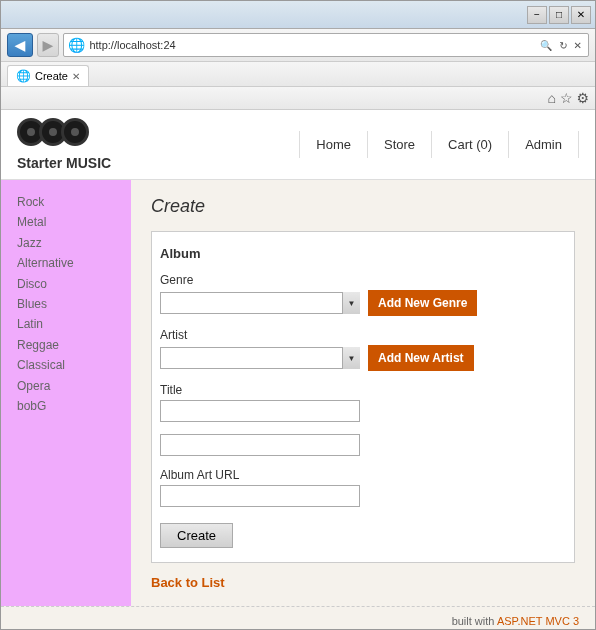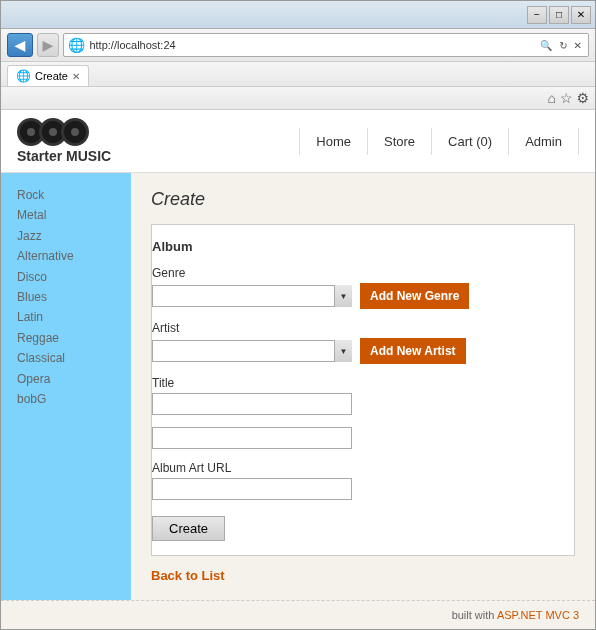--- a/index.html
+++ b/index.html
@@ -224,21 +224,21 @@
       width: 8px;
       height: 8px;
       background: #555;
       border-radius: 50%;
     }
 
     .site-title {
       font-size: 14px;
       font-weight: bold;
       color: #333;
-      margin-top: 2px;
+      margin-top: 9px;
     }
 
     .nav-links {
       display: flex;
       gap: 0;
       margin-left: auto;
     }
 
     .nav-link {
       padding: 6px 16px;
@@ -255,21 +255,21 @@
 
     
     .main-layout {
       display: flex;
       flex: 1;
     }
 
     .sidebar {
       width: 130px;
       padding: 12px 16px;
-      background: #7dd3fc;
+      background: #f0abfc;
       border-right: none;
     }
 
     .sidebar-link {
       display: block;
       color: #666;
       text-decoration: none;
       font-size: 12px;
       line-height: 1.7;
       cursor: pointer;
@@ -285,21 +285,21 @@
       font-size: 18px;
       font-style: italic;
       color: #333;
       margin-bottom: 14px;
       font-weight: normal;
     }
 
     .album-form-box {
       border: 1px solid #ccc;
       background: white;
-      padding: 14px 0;
+      padding: 14px 8px;
     }
 
     .form-legend {
       font-size: 13px;
       font-weight: bold;
       color: #333;
       margin-bottom: 12px;
     }
 
     .form-group {

